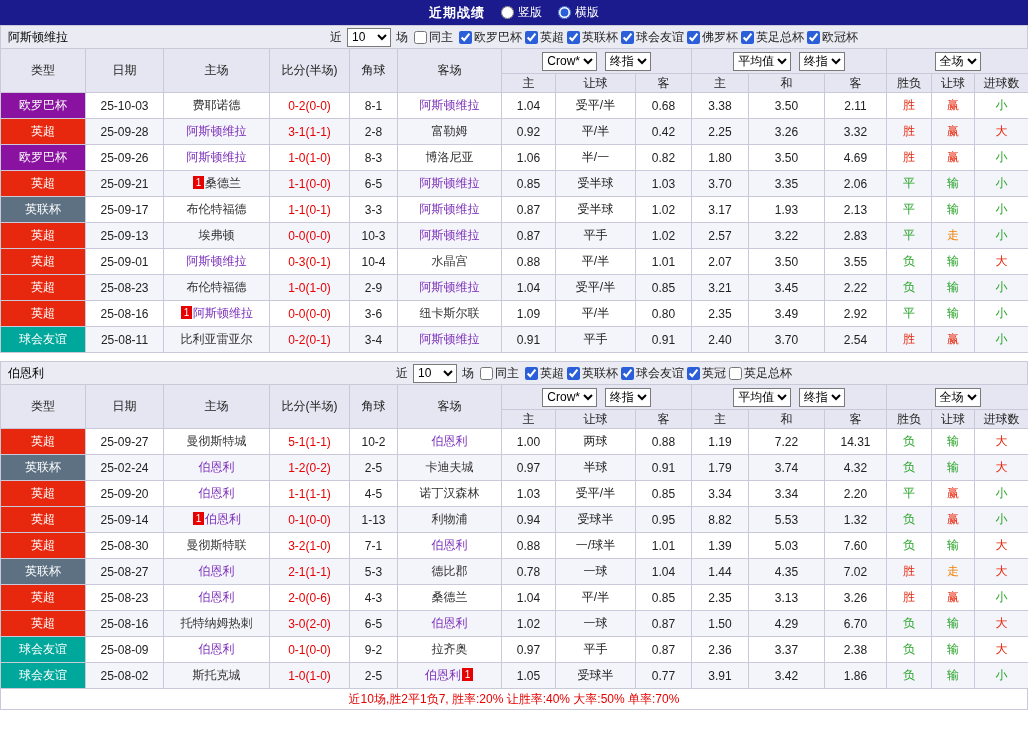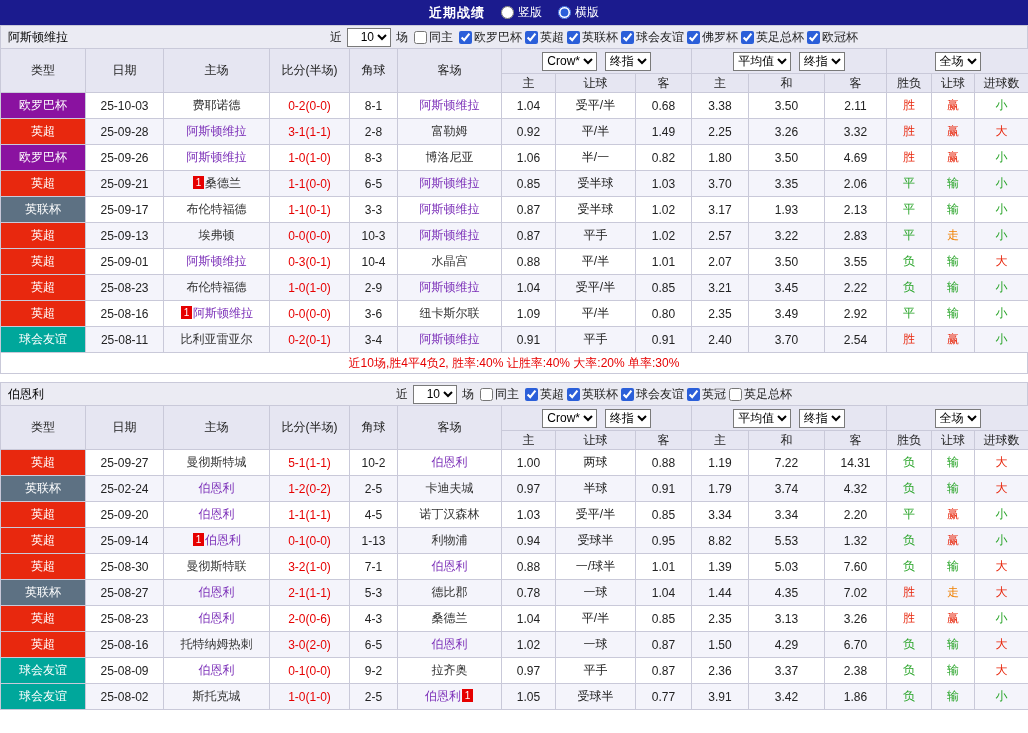--- a/index.html
+++ b/index.html
@@ -26,21 +26,21 @@
   
   .section + .section{ margin-top:8px; }
   .filter-bar{
     display:flex; align-items:center; height:23px;
     background:#ebebf3;
     border:1px solid #c9c9d9; border-bottom:none;
   }
   .team-label{ width:160px; padding-left:7px; color:#000; }
   .filters{ flex:1; display:flex; align-items:center; justify-content:center; gap:3px; }
   .filters .chk{ display:flex; align-items:center; gap:2px; margin-left:3px; cursor:pointer; }
-  .sel-count{ width:44px;text-align:right; }
+  .sel-count{ width:44px; }
   select{
     font-size:12px; height:19px;
     border:1px solid #7a7a7a; background:#fff; color:#000;
     margin:0 2px;
   }
   table{ width:1028px; border-collapse:collapse; table-layout:fixed; }
   th,td{
     border:1px solid #c9c9d9;
     text-align:center; padding:0;
     white-space:nowrap; overflow:hidden;
@@ -193,21 +193,21 @@
         </tr>
         <tr class="alt">
           <td class="league" style="background: rgb(232, 40, 14);">英超</td>
           <td>25-09-28</td>
           <td><span class="team hl">阿斯顿维拉</span></td>
           <td class="score">3-1(1-1)</td>
           <td>2-8</td>
           <td><span class="team">富勒姆</span></td>
           <td>0.92</td>
           <td>平/半</td>
-          <td>1.49</td>
+          <td>0.42</td>
           <td>2.25</td>
           <td>3.26</td>
           <td>3.32</td>
           <td style="color: rgb(232, 40, 14);">胜</td>
           <td style="color: rgb(232, 40, 14);">赢</td>
           <td style="color: rgb(232, 40, 14);">大</td>
         </tr>
         <tr>
           <td class="league" style="background: rgb(138, 18, 160);">欧罗巴杯</td>
           <td>25-09-26</td>
@@ -339,21 +339,20 @@
           <td>0.91</td>
           <td>2.40</td>
           <td>3.70</td>
           <td>2.54</td>
           <td style="color: rgb(232, 40, 14);">胜</td>
           <td style="color: rgb(232, 40, 14);">赢</td>
           <td style="color: rgb(40, 164, 40);">小</td>
         </tr>
       </tbody>
   </table>
-  <div class="summary">近10场,胜4平4负2, 胜率:40% 让胜率:40% 大率:20% 单率:30%</div>
 </div>
 
 <div class="section">
   <div class="filter-bar">
     <div class="team-label">伯恩利</div>
     <div class="filters">
       <span>近</span>
       <select class="sel-count"><option>10</option></select>
       <span>场</span>
       <label class="chk">
@@ -600,13 +599,14 @@
           <td>0.77</td>
           <td>3.91</td>
           <td>3.42</td>
           <td>1.86</td>
           <td style="color: rgb(40, 164, 40);">负</td>
           <td style="color: rgb(40, 164, 40);">输</td>
           <td style="color: rgb(40, 164, 40);">小</td>
         </tr>
       </tbody>
   </table>
+  <div class="summary">近10场,胜2平1负7, 胜率:20% 让胜率:40% 大率:50% 单率:70%</div>
 </div>
 
 </body></html>

